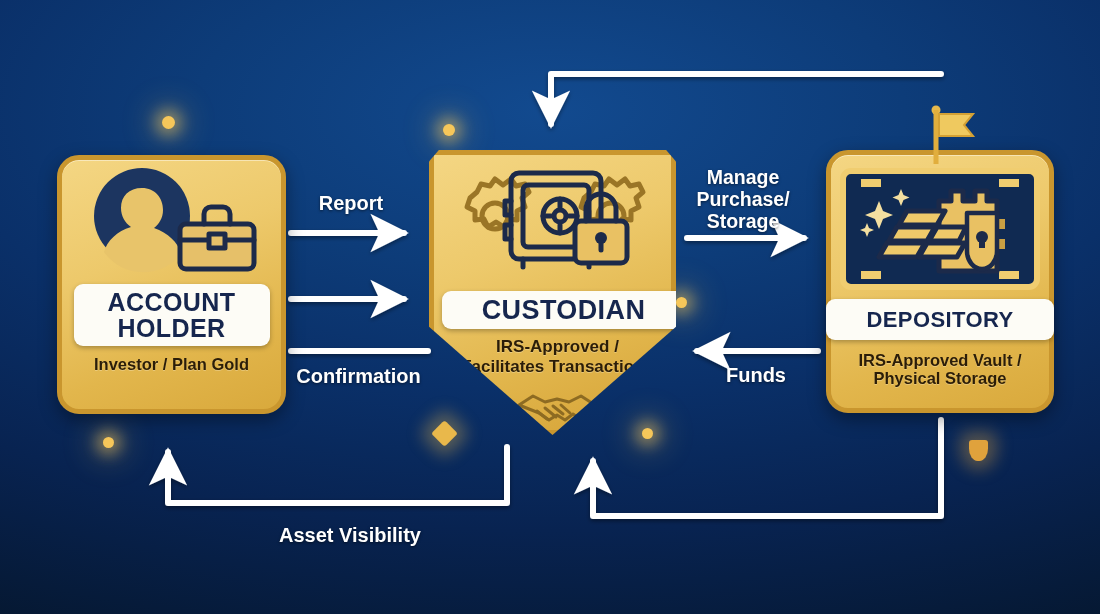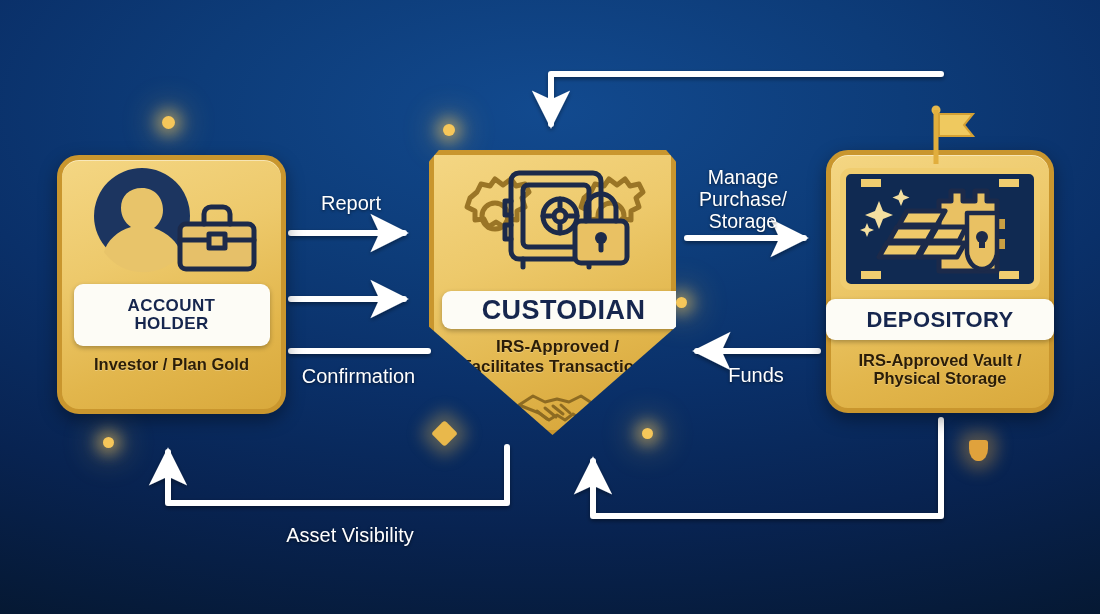--- a/index.html
+++ b/index.html
@@ -31,21 +31,21 @@
     box-shadow:0 2px 5px rgba(0,0,0,.28);
     display:flex;align-items:center;justify-content:center;
     font-weight:bold;color:#16264e;letter-spacing:.4px;white-space:nowrap;
   }
   .subtitle{
     color:#2b1d08;font-weight:bold;text-align:center;line-height:1.12;white-space:pre-line;
     text-shadow:0 1px 0 rgba(255,255,255,.25);
   }
   
   #card-holder{left:57px;top:155px;width:229px;height:259px;}
-  #card-holder .namebar{width:196px;height:62px;font-size:17px;line-height:1.05;
+  #card-holder .namebar{width:196px;height:62px;font-size:25px;line-height:1.05;
     flex-direction:column;margin-top:4px;}
   #card-holder .subtitle{font-size:16.5px;margin-top:9px;}
   
   #card-depo{left:826px;top:150px;width:228px;height:263px;}
   #card-depo .namebar{width:228px;height:41px;font-size:22px;margin-left:0;margin-top:2px;}
   #card-depo .subtitle{font-size:16.5px;margin-top:11px;}
   #card-depo .namebar{position:relative;left:0;}
   
   #card-cust{left:429px;top:150px;width:247px;height:285px;}
   .shield{
@@ -53,21 +53,21 @@
     background:linear-gradient(160deg,#f4d683 0%,#edc96b 36%,#e1b54b 70%,#d5a236 100%);
     border:5px solid #c9962e;box-sizing:border-box;
     clip-path:polygon(0% 4%,4% 0%,96% 0%,100% 4%,100% 62%,50% 100%,0% 62%);
     filter:drop-shadow(0 6px 14px rgba(0,0,0,.42));
     display:flex;flex-direction:column;align-items:center;
   }
   #card-cust .namebar{position:absolute;left:8px;top:136px;width:243px;height:38px;font-size:27px;}
   #card-cust .subtitle{position:absolute;left:0;top:182px;width:247px;font-size:17px;line-height:1.16;}
   
   .conn{position:absolute;left:0;top:0;width:1100px;height:614px;pointer-events:none;}
-  .lbl{position:absolute;color:#ffffff;font-weight:normal;white-space:pre-line;
+  .lbl{position:absolute;color:#ffffff;font-weight:bold;white-space:pre-line;
        text-align:center;text-shadow:0 1px 3px rgba(0,0,0,.55);line-height:1.13;}
 </style>
 </head>
 <body>
 
 <div id="stage">
 
   <div class="glow-dot" style="left:162px;top:116px;width:13px;height:13px;"></div>
   <div class="glow-dot" style="left:443px;top:124px;width:12px;height:12px;"></div>
   <div class="glow-dot" style="left:676px;top:297px;width:11px;height:11px;"></div>

